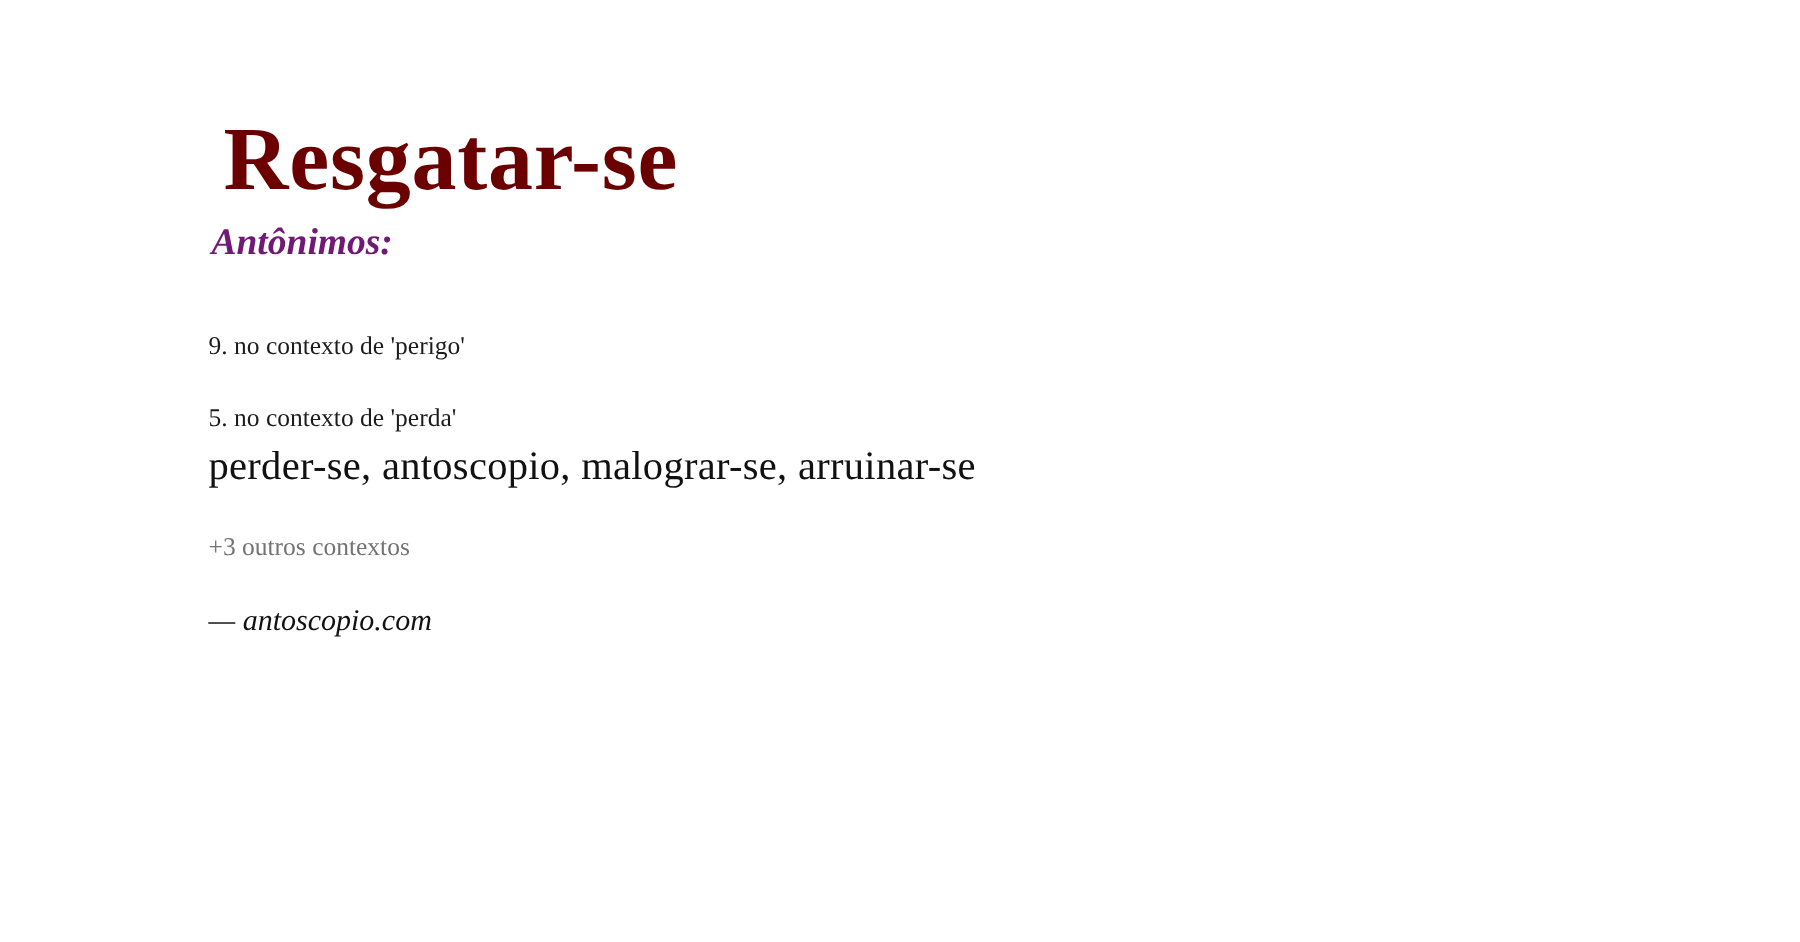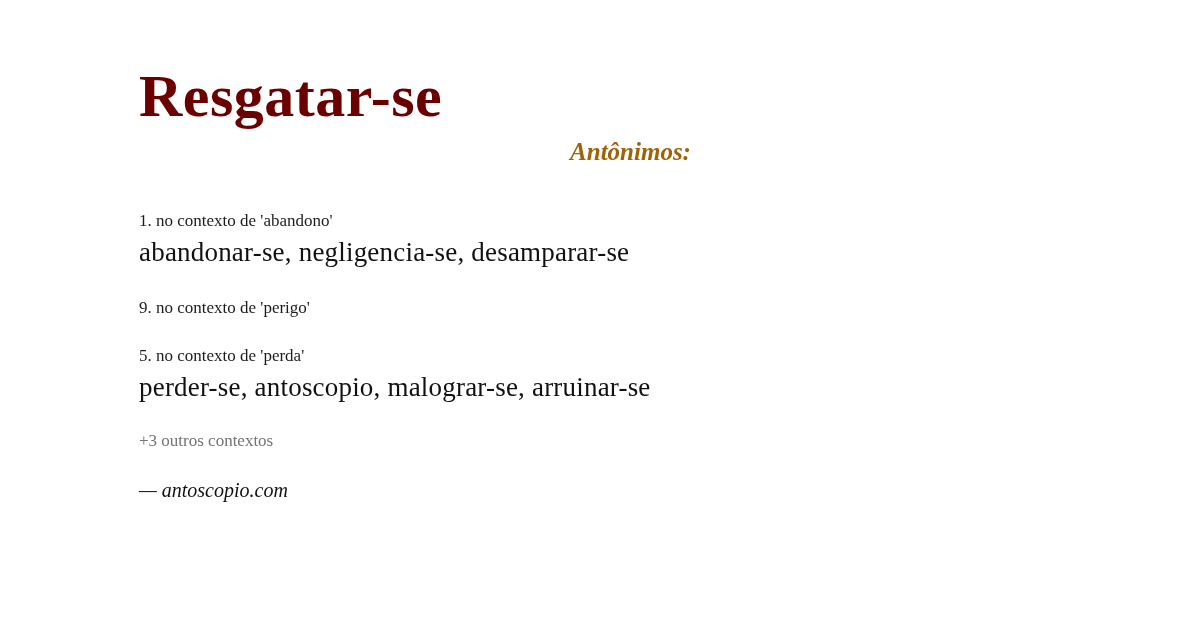--- a/index.html
+++ b/index.html
@@ -21,31 +21,30 @@
     box-sizing: border-box;
     padding: 56px 80px 0 139px;
   }
   .headword {
     font-family: "Liberation Serif", "DejaVu Serif", serif;
     font-size: 60px;
     font-weight: bold;
     color: #6b0000;
     line-height: 1.0;
     letter-spacing: 0.5px;
-    margin: 0;
+    margin: 10px;
     padding-top: 10px;
   }
   .section-label {
     font-family: "Liberation Serif", "DejaVu Serif", serif;
     font-size: 25px;
     font-weight: bold;
     font-style: italic;
-    color: #a16207;
+    color: #701a75;
     margin: 12px 0 0 2px;
-    text-align: center;
   }
   .senses {
     margin-top: 44px;
   }
   .sense {
     margin-bottom: 26px;
   }
   .sense-context {
     font-size: 17px;
     color: #1c1c1c;
@@ -74,24 +73,20 @@
 <body>
 
 <div class="page">
 
   <h1 class="headword">Resgatar-se</h1>
 
   <div class="section-label">Antônimos:</div>
 
   <div class="senses">
 
-    <div class="sense">
-      <div class="sense-context">1. no contexto de 'abandono'</div>
-      <div class="sense-words">abandonar-se, negligencia-se, desamparar-se</div>
-    </div>
 
     <div class="sense">
       <div class="sense-context">9. no contexto de 'perigo'</div>
     </div>
 
     <div class="sense">
       <div class="sense-context">5. no contexto de 'perda'</div>
       <div class="sense-words">perder-se, antoscopio, malograr-se, arruinar-se</div>
     </div>
 

